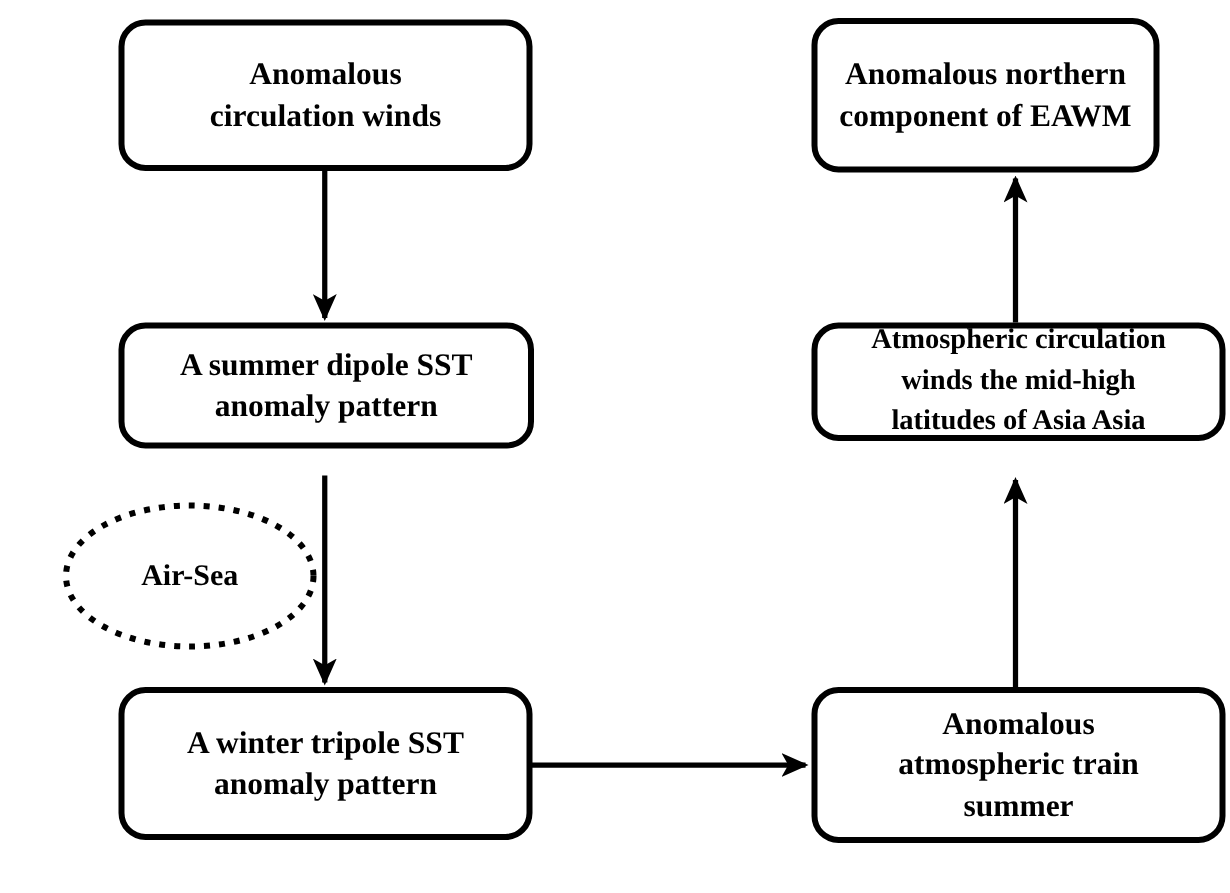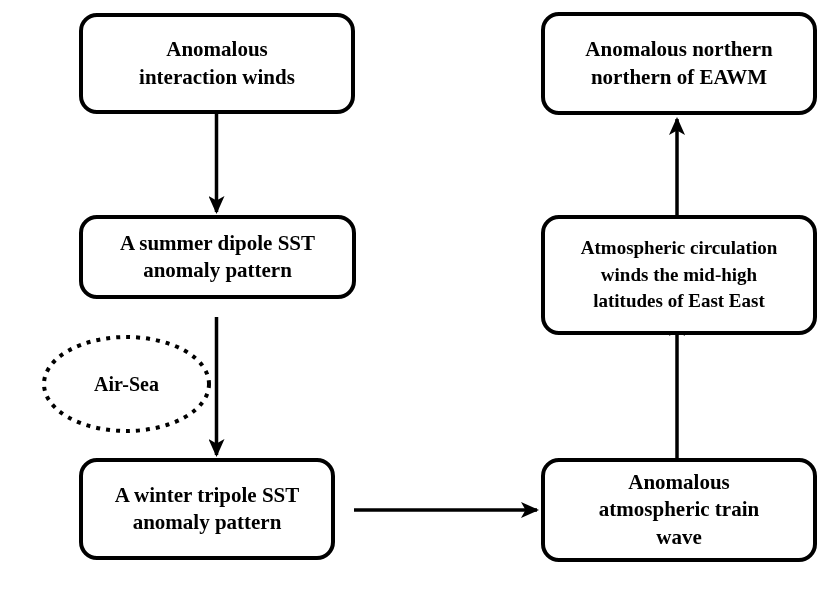--- a/index.html
+++ b/index.html
@@ -79,47 +79,47 @@
 
     <line x1="653" y1="458" x2="653" y2="320" stroke="#000000" stroke-width="3.5" marker-end="url(#arrowhead)"></line>
 
     <line x1="653" y1="215" x2="653" y2="119" stroke="#000000" stroke-width="3.5" marker-end="url(#arrowhead)"></line>
 
     <ellipse cx="102.5" cy="384" rx="82.5" ry="47" fill="none" stroke="#000000" stroke-width="4" stroke-dasharray="4 6"></ellipse>
   </svg>
 
   <div class="node" style="left:55px; top:13px; width:276px; height:101px;">
     <div class="ln">Anomalous</div>
-    <div class="ln">interaction winds</div>
+    <div class="ln">circulation winds</div>
   </div>
 
   <div class="node" style="left:55px; top:215px; width:277px; height:84px;">
     <div class="ln">A summer dipole SST</div>
     <div class="ln">anomaly pattern</div>
   </div>
 
   <div class="oval-label" style="left:18px; top:335px; width:169px; height:98px;">
     <div class="ln">Air-Sea</div>
   </div>
 
-  <div class="node" style="left:55px; top:458px; width:256px; height:102px;">
+  <div class="node" style="left:55px; top:458px; width:276px; height:102px;">
     <div class="ln">A winter tripole SST</div>
     <div class="ln">anomaly pattern</div>
   </div>
 
-  <div class="node" style="left:517px; top:12px; width:276px; height:103px;">
+  <div class="node" style="left:517px; top:12px; width:232px; height:103px;">
     <div class="ln">Anomalous northern</div>
-    <div class="ln">northern of EAWM</div>
+    <div class="ln">component of EAWM</div>
   </div>
 
-  <div class="node small-text" style="left:517px; top:215px; width:276px; height:120px;">
+  <div class="node small-text" style="left:517px; top:215px; width:276px; height:79px;">
     <div class="ln">Atmospheric circulation</div>
     <div class="ln">winds the mid-high</div>
-    <div class="ln">latitudes of East East</div>
+    <div class="ln">latitudes of Asia Asia</div>
   </div>
 
   <div class="node" style="left:517px; top:458px; width:276px; height:104px;">
     <div class="ln">Anomalous</div>
     <div class="ln">atmospheric train</div>
-    <div class="ln">wave</div>
+    <div class="ln">summer</div>
   </div>
 
 </div>
 
 </body></html>

